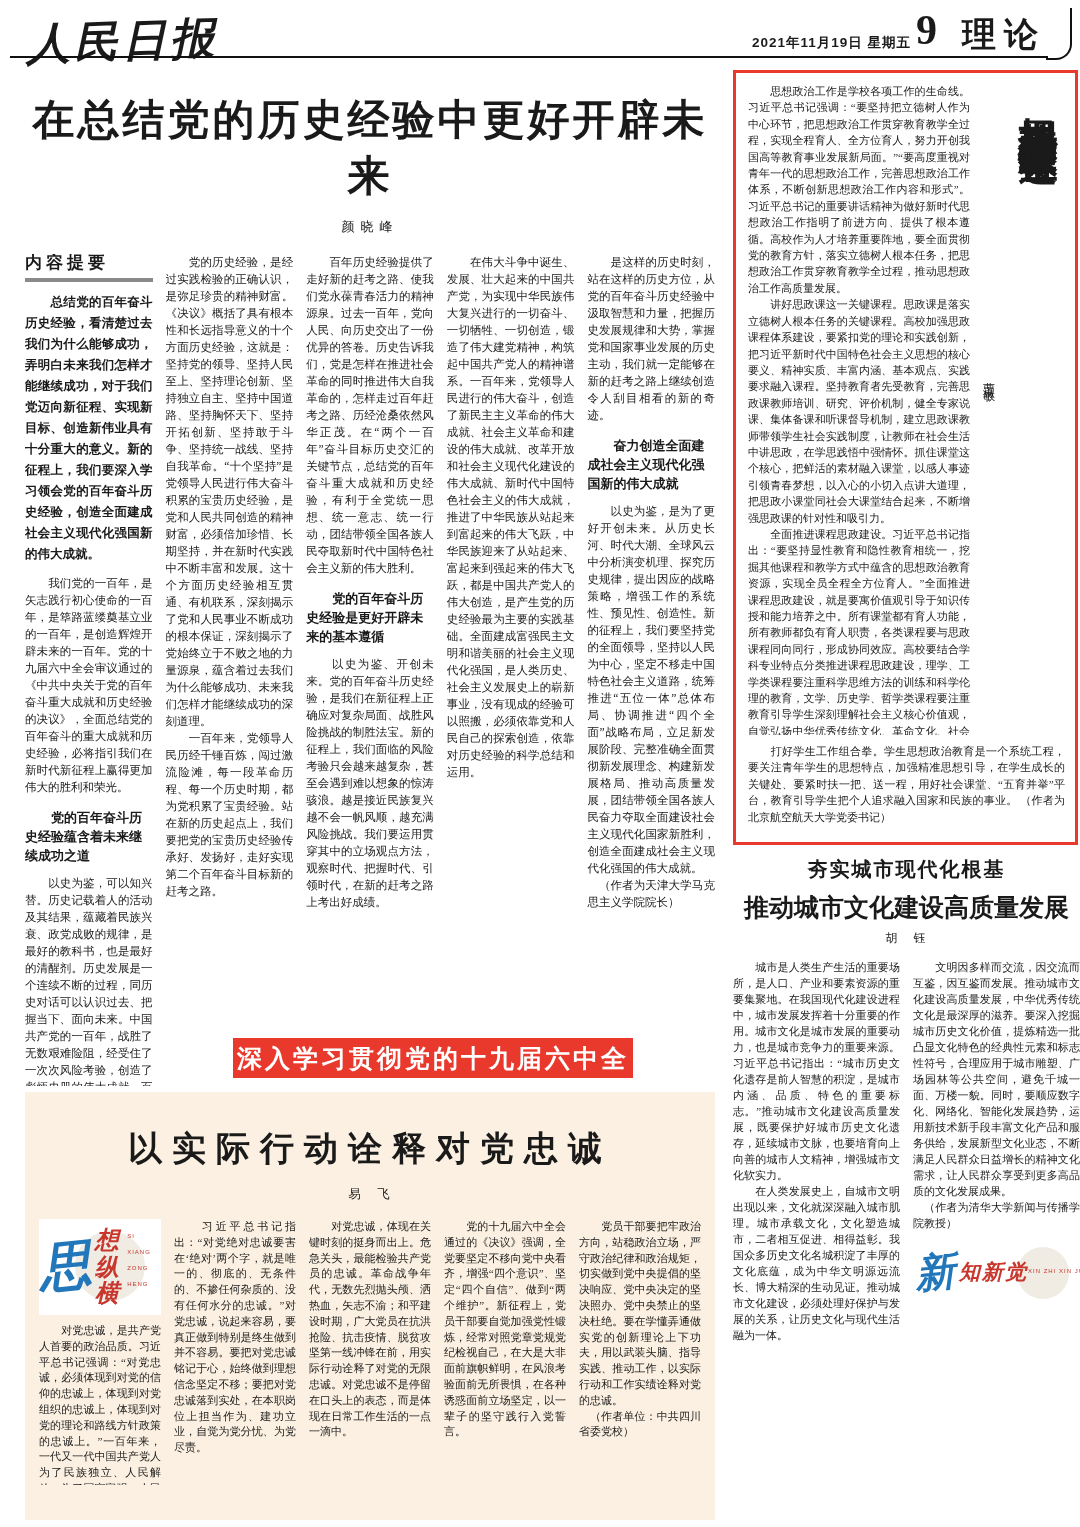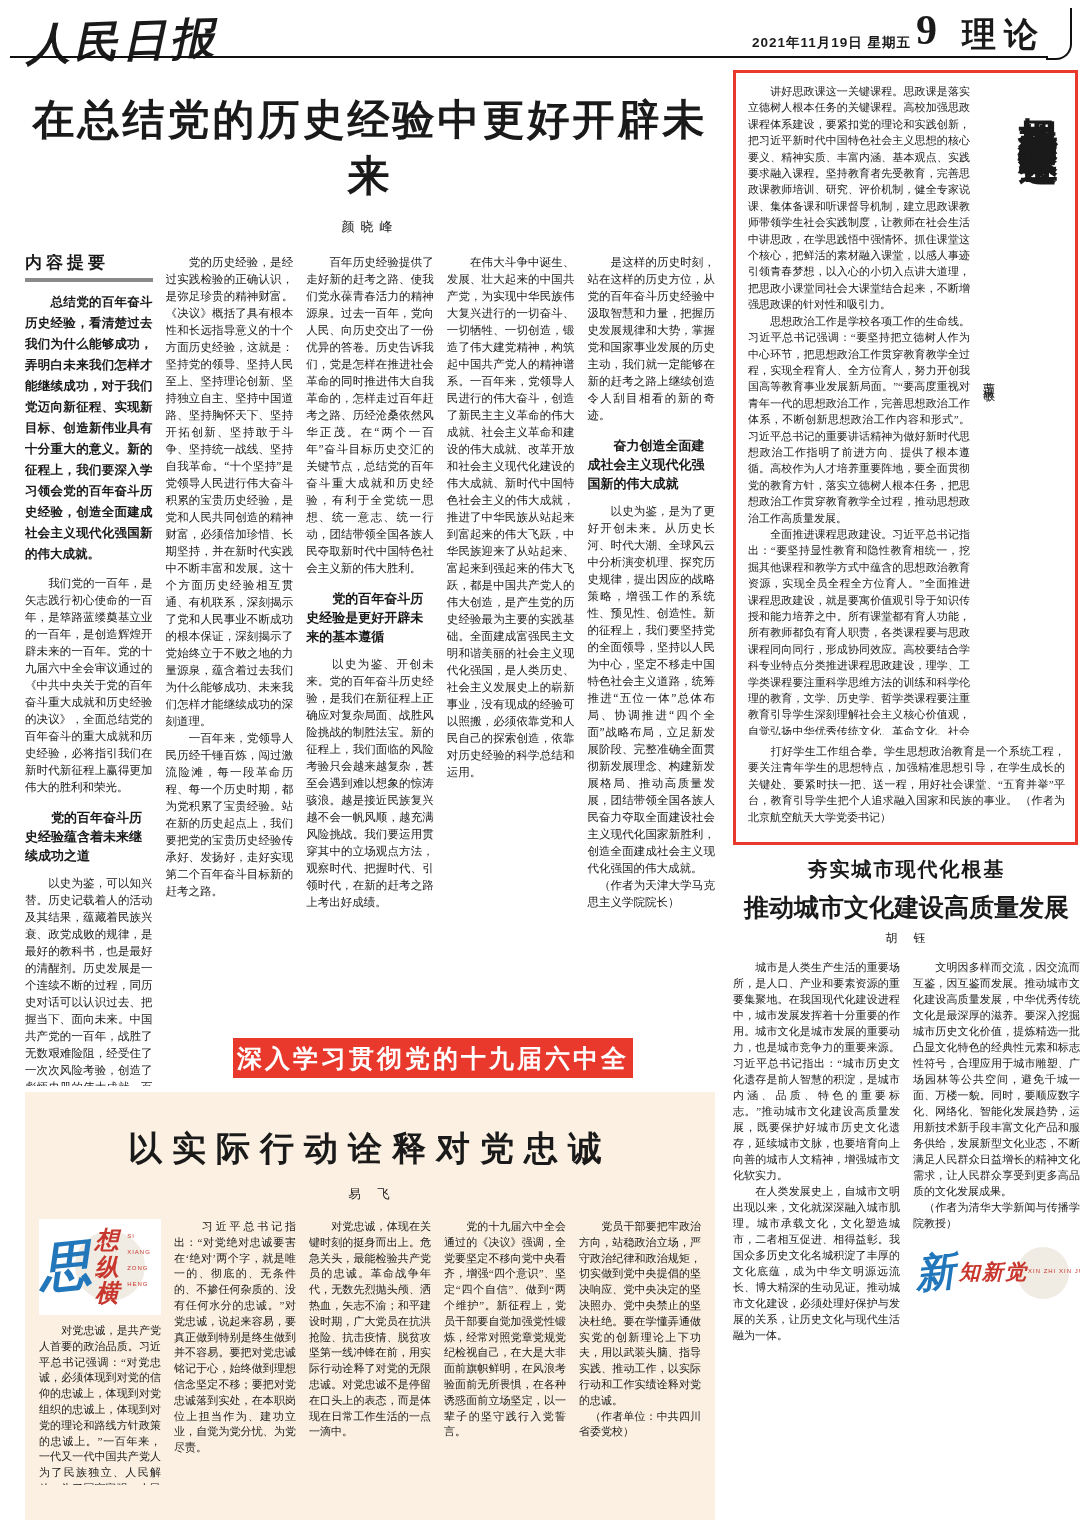--- a/index.html
+++ b/index.html
@@ -135,22 +135,22 @@
         <div class="subhead">　　奋力创造全面建成社会主义现代化强国新的伟大成就</div>
         <div class="bodytext">　　以史为鉴，是为了更好开创未来。从历史长河、时代大潮、全球风云中分析演变机理、探究历史规律，提出因应的战略策略，增强工作的系统性、预见性、创造性。新的征程上，我们要坚持党的全面领导，坚持以人民为中心，坚定不移走中国特色社会主义道路，统筹推进“五位一体”总体布局、协调推进“四个全面”战略布局，立足新发展阶段、完整准确全面贯彻新发展理念、构建新发展格局、推动高质量发展，团结带领全国各族人民奋力夺取全面建设社会主义现代化国家新胜利，创造全面建成社会主义现代化强国的伟大成就。</div>
         <span class="attr">（作者为天津大学马克思主义学院院长）</span>
       </div>
     </div>
   </div>
 
   <div class="red-box">
     <div class="rb-main">
       <div class="rb-text">
+        <p>　　思想政治工作是学校各项工作的生命线。习近平总书记强调：“要坚持把立德树人作为中心环节，把思想政治工作贯穿教育教学全过程，实现全程育人、全方位育人，努力开创我国高等教育事业发展新局面。”“要高度重视对青年一代的思想政治工作，完善思想政治工作体系，不断创新思想政治工作内容和形式”。习近平总书记的重要讲话精神为做好新时代思想政治工作指明了前进方向、提供了根本遵循。高校作为人才培养重要阵地，要全面贯彻党的教育方针，落实立德树人根本任务，把思想政治工作贯穿教育教学全过程，推动思想政治工作高质量发展。</p>
         <p>　　讲好思政课这一关键课程。思政课是落实立德树人根本任务的关键课程。高校加强思政课程体系建设，要紧扣党的理论和实践创新，把习近平新时代中国特色社会主义思想的核心要义、精神实质、丰富内涵、基本观点、实践要求融入课程。坚持教育者先受教育，完善思政课教师培训、研究、评价机制，健全专家说课、集体备课和听课督导机制，建立思政课教师带领学生社会实践制度，让教师在社会生活中讲思政，在学思践悟中强情怀。抓住课堂这个核心，把鲜活的素材融入课堂，以感人事迹引领青春梦想，以入心的小切入点讲大道理，把思政小课堂同社会大课堂结合起来，不断增强思政课的针对性和吸引力。</p>
-        <p>　　思想政治工作是学校各项工作的生命线。习近平总书记强调：“要坚持把立德树人作为中心环节，把思想政治工作贯穿教育教学全过程，实现全程育人、全方位育人，努力开创我国高等教育事业发展新局面。”“要高度重视对青年一代的思想政治工作，完善思想政治工作体系，不断创新思想政治工作内容和形式”。习近平总书记的重要讲话精神为做好新时代思想政治工作指明了前进方向、提供了根本遵循。高校作为人才培养重要阵地，要全面贯彻党的教育方针，落实立德树人根本任务，把思想政治工作贯穿教育教学全过程，推动思想政治工作高质量发展。</p>
         <p>　　全面推进课程思政建设。习近平总书记指出：“要坚持显性教育和隐性教育相统一，挖掘其他课程和教学方式中蕴含的思想政治教育资源，实现全员全程全方位育人。”全面推进课程思政建设，就是要寓价值观引导于知识传授和能力培养之中。所有课堂都有育人功能，所有教师都负有育人职责，各类课程要与思政课程同向同行，形成协同效应。高校要结合学科专业特点分类推进课程思政建设，理学、工学类课程要注重科学思维方法的训练和科学伦理的教育，文学、历史学、哲学类课程要注重教育引导学生深刻理解社会主义核心价值观，自觉弘扬中华优秀传统文化、革命文化、社会主义先进文化。</p>
       </div>
       <div class="rb-headwrap">
         <div class="rb-author">曹淑敏</div>
         <h2 class="rb-headline">把思想政治工作贯穿教育教学全过程</h2>
       </div>
     </div>
     <div class="rb-bottom">
       <span class="bodytext">　　打好学生工作组合拳。学生思想政治教育是一个系统工程，要关注青年学生的思想特点，加强精准思想引导，在学生成长的关键处、要紧时扶一把、送一程，用好社会课堂、“五育并举”平台，教育引导学生把个人追求融入国家和民族的事业。</span>
       <span class="attr">（作者为北京航空航天大学党委书记）</span>

